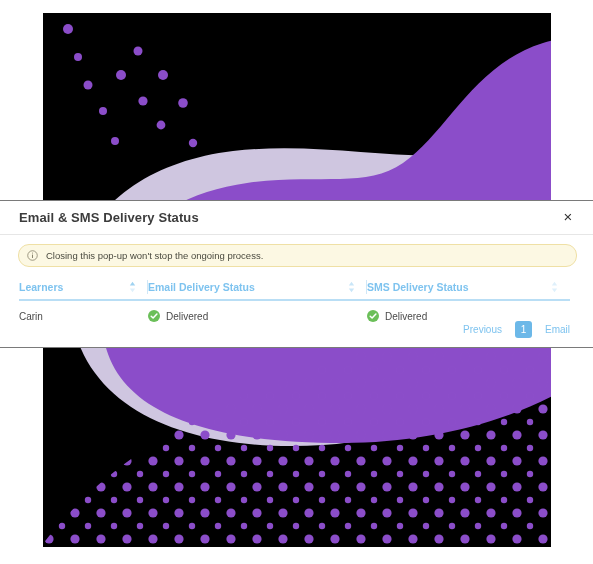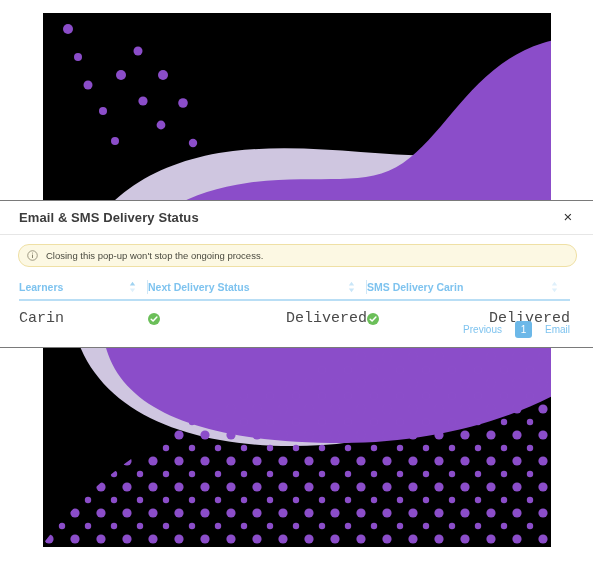--- a/index.html
+++ b/index.html
@@ -138,30 +138,28 @@
     bottom: 5px;
     width: 1px;
     background: #cfe7f7;
   }
   .sort-icon {
     width: 7px;
     height: 12px;
     flex: 0 0 auto;
   }
   #delivery-table td {
-    font-size: 15px;
+    font-size: 10px;
     color: #4a4a4a;
     padding: 9px 0 0 0;
     vertical-align: middle;
-    font-family: Liberation Mono, monospace;
   }
   .cell-flex {
     display: flex;
     align-items: center;
-    justify-content: space-between;
   }
   .check-icon {
     width: 12px;
     height: 12px;
     margin-right: 6px;
     flex: 0 0 auto;
   }
   .status-text { color: #4a4a4a; }
 
   
@@ -284,30 +282,30 @@
           <span class="thwrap">
             <span>Learners</span>
             <svg class="sort-icon" viewBox="0 0 7 12">
               <path d="M3.5 0.8 L6.2 4.6 L0.8 4.6 Z" fill="#9fd2f1"></path>
               <path d="M3.5 11.2 L0.8 7.4 L6.2 7.4 Z" fill="#dff0fb"></path>
             </svg>
           </span>
         </th>
         <th class="col-divider">
           <span class="thwrap">
-            <span>Next Delivery Status</span>
+            <span>Email Delivery Status</span>
             <svg class="sort-icon" viewBox="0 0 7 12">
               <path d="M3.5 0.8 L6.2 4.6 L0.8 4.6 Z" fill="#c9e6f8"></path>
               <path d="M3.5 11.2 L0.8 7.4 L6.2 7.4 Z" fill="#c9e6f8"></path>
             </svg>
           </span>
         </th>
         <th>
           <span class="thwrap">
-            <span>SMS Delivery Carin</span>
+            <span>SMS Delivery Status</span>
             <svg class="sort-icon" viewBox="0 0 7 12">
               <path d="M3.5 0.8 L6.2 4.6 L0.8 4.6 Z" fill="#dff0fb"></path>
               <path d="M3.5 11.2 L0.8 7.4 L6.2 7.4 Z" fill="#dff0fb"></path>
             </svg>
           </span>
         </th>
       </tr>
     </thead>
     <tbody>
       <tr>

